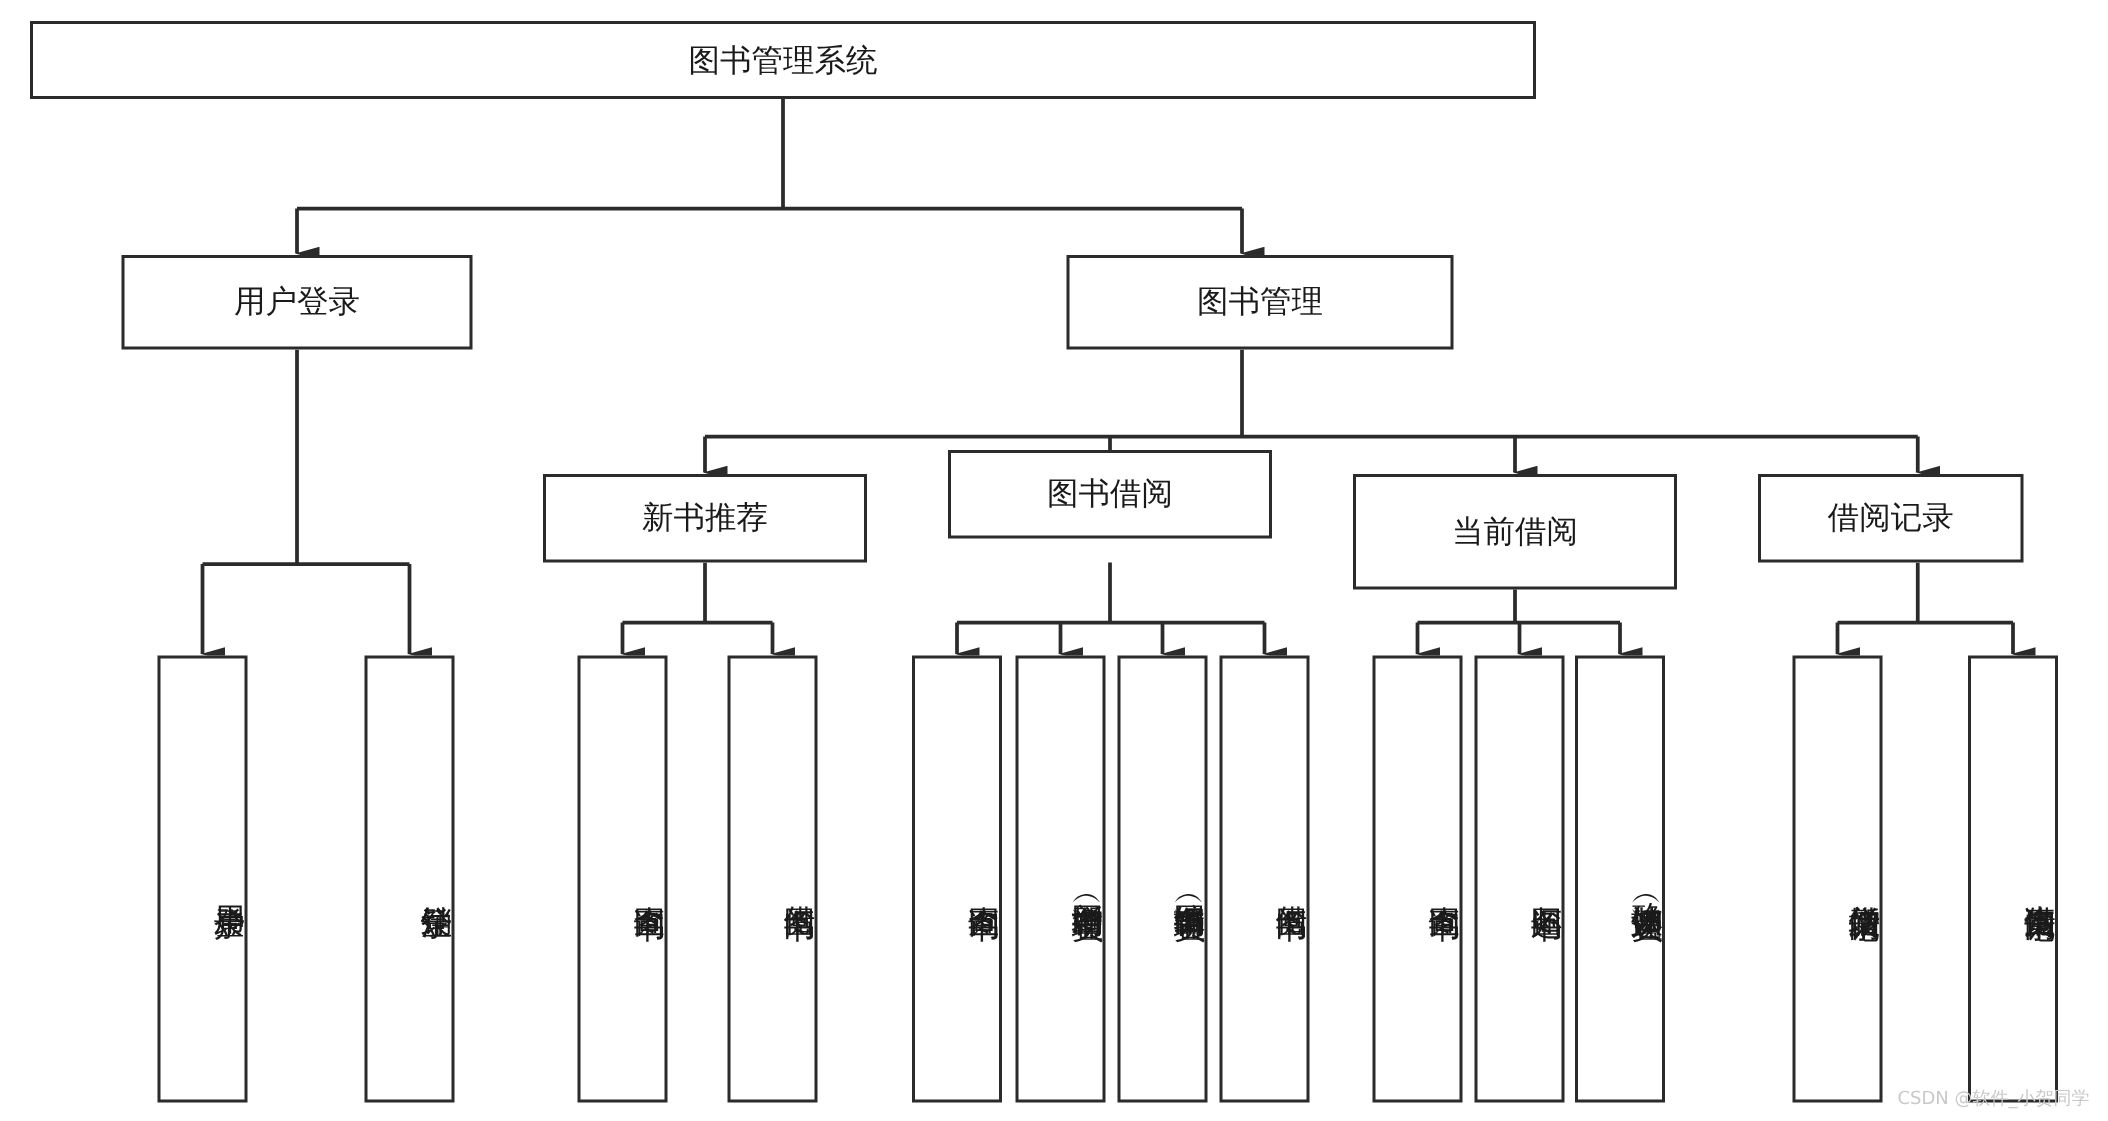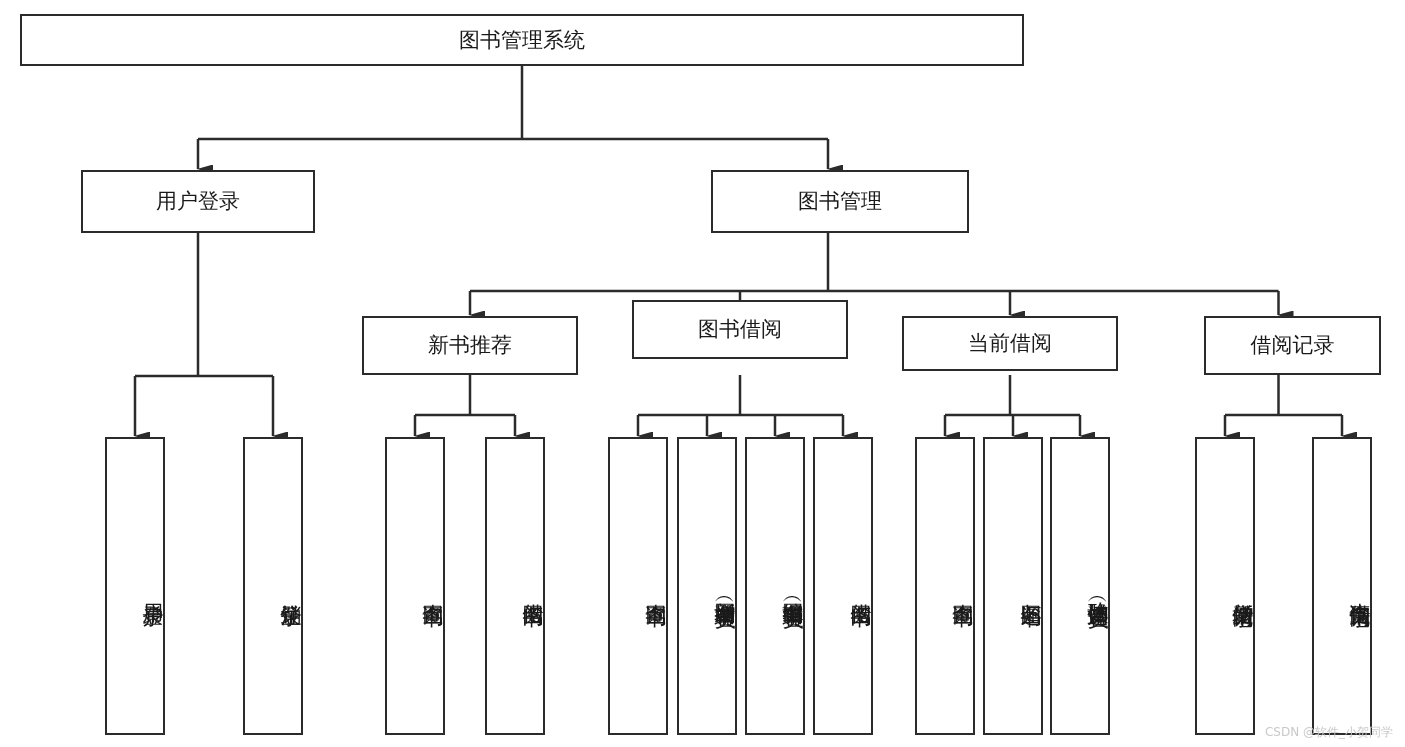--- a/index.html
+++ b/index.html
@@ -132,25 +132,25 @@
   </div>
 
   <div class="node horiz" style="left: 362px; top: 316px; width: 216px; height: 59px;">
     <span class="node-label">新书推荐</span>
   </div>
 
   <div class="node horiz" style="left: 632px; top: 300px; width: 216px; height: 59px;">
     <span class="node-label">图书借阅</span>
   </div>
 
-  <div class="node horiz" style="left: 902px; top: 316px; width: 216px; height: 55px;">
+  <div class="node horiz" style="left: 902px; top: 316px; width: 216px; height: 77px;">
     <span class="node-label">当前借阅</span>
   </div>
 
-  <div class="node horiz" style="left: 1172px; top: 316px; width: 177px; height: 59px; margin-left: 32px;">
+  <div class="node horiz" style="left: 1172px; top: 316px; width: 177px; height: 59px;">
     <span class="node-label">借阅记录</span>
   </div>
 
   <div class="node vert" style="left: 105px; top: 437px; width: 60px; height: 298px;">
     <span class="node-label">用户登录</span>
   </div>
 
   <div class="node vert" style="left: 243px; top: 437px; width: 60px; height: 298px;">
     <span class="node-label">注销登录</span>
   </div>

